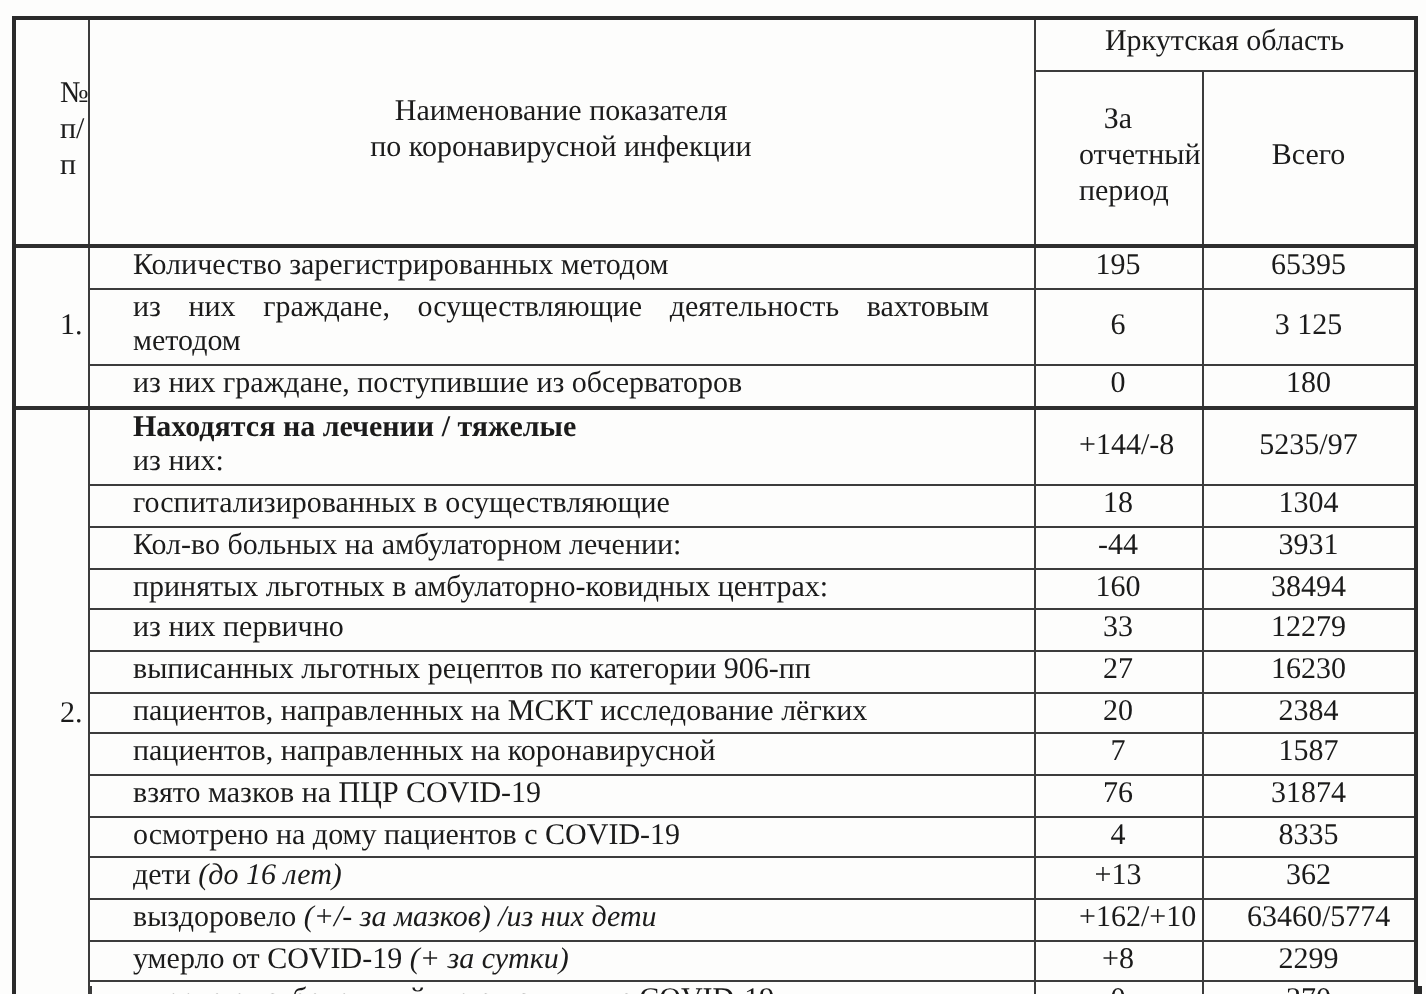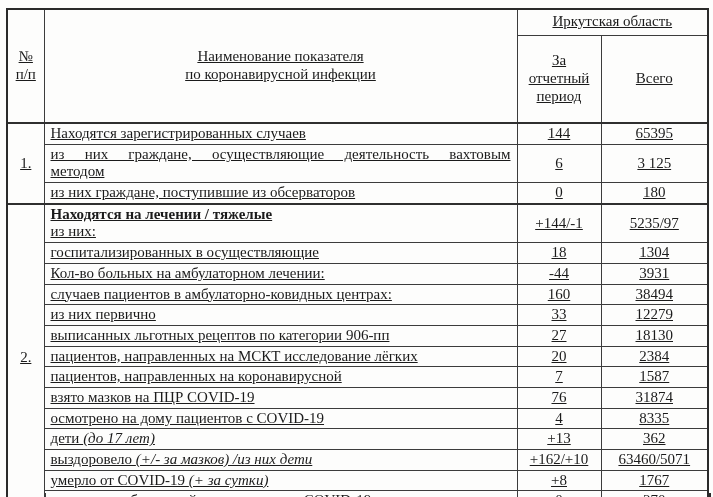--- a/index.html
+++ b/index.html
@@ -14,25 +14,24 @@
   table.rpt{
     position:absolute;left:6px;top:8px;
     width:701px;
     border-collapse:collapse;
     table-layout:fixed;
     font-size:15px;
     line-height:1.18;
   }
   table.rpt td,table.rpt th{
     border:1px solid #3c3c3c;
-    padding:1px 6px;
+    padding:1px 22px;
     font-weight:normal;
     vertical-align:middle;
     overflow:hidden;
-    text-decoration:underline;
   }
   .outer-t{border-top:2px solid #2a2a2a !important;}
   .outer-l{border-left:2px solid #2a2a2a !important;}
   .outer-r{border-right:2px solid #2a2a2a !important;}
   .hdr-bot{border-bottom:2px solid #2a2a2a !important;}
   .grp-top{border-top:2px solid #2f2f2f !important;}
   .c{text-align:center;}
   .b{font-weight:bold;}
   .it{font-style:italic;}
   .pre{white-space:pre-line;}
@@ -72,22 +71,22 @@
     </tr>
     <tr class="hCols">
       <td class="c pre">За
 отчетный
 период</td>
       <td class="c outer-r">Всего</td>
     </tr>
 
     <tr class="r-std">
       <td rowspan="3" class="numcell outer-l hdr-bot-none grp-top">1.</td>
-      <td class="name b grp-top">Находятся зарегистрированных случаев</td>
-      <td class="c b grp-top">144</td>
+      <td class="name b grp-top">Количество зарегистрированных методом</td>
+      <td class="c b grp-top">195</td>
       <td class="c b outer-r grp-top">65395</td>
     </tr>
     <tr class="r-tall">
       <td class="name">
             <span class="jl">из них граждане, осуществляющие деятельность вахтовым</span>
             <span class="blk">методом</span>
           </td>
       <td class="c">6</td>
       <td class="c outer-r">3 125</td>
     </tr>
@@ -96,47 +95,47 @@
       <td class="c">0</td>
       <td class="c outer-r">180</td>
     </tr>
 
     <tr class="r-tall">
       <td rowspan="14" class="numcell outer-l grp-top">2.</td>
       <td class="name grp-top">
             <span class="blk b">Находятся на лечении / тяжелые</span>
             <span class="blk">из них:</span>
           </td>
-      <td class="c b grp-top">+144/-1</td>
+      <td class="c b grp-top">+144/-8</td>
       <td class="c b outer-r grp-top">5235/97</td>
     </tr>
     <tr class="r-std">
       <td class="name">госпитализированных в осуществляющие</td>
       <td class="c">18</td>
       <td class="c outer-r">1304</td>
     </tr>
     <tr class="r-std">
       <td class="name b">Кол-во больных на амбулаторном лечении:</td>
       <td class="c">-44</td>
       <td class="c outer-r">3931</td>
     </tr>
     <tr class="r-std">
-      <td class="name">случаев пациентов в амбулаторно-ковидных центрах:</td>
+      <td class="name">принятых льготных в амбулаторно-ковидных центрах:</td>
       <td class="c">160</td>
       <td class="c outer-r">38494</td>
     </tr>
     <tr class="r-std">
       <td class="name">из них первично</td>
       <td class="c">33</td>
       <td class="c outer-r">12279</td>
     </tr>
     <tr class="r-std">
       <td class="name">выписанных льготных рецептов по категории 906-пп</td>
       <td class="c">27</td>
-      <td class="c outer-r">18130</td>
+      <td class="c outer-r">16230</td>
     </tr>
     <tr class="r-std">
       <td class="name">пациентов, направленных на МСКТ исследование лёгких</td>
       <td class="c">20</td>
       <td class="c outer-r">2384</td>
     </tr>
     <tr class="r-std">
       <td class="name">пациентов, направленных на коронавирусной</td>
       <td class="c">7</td>
       <td class="c outer-r">1587</td>
@@ -145,33 +144,33 @@
       <td class="name">взято мазков на ПЦР COVID-19</td>
       <td class="c">76</td>
       <td class="c outer-r">31874</td>
     </tr>
     <tr class="r-std">
       <td class="name">осмотрено на дому пациентов с COVID-19</td>
       <td class="c">4</td>
       <td class="c outer-r">8335</td>
     </tr>
     <tr class="r-std">
-      <td class="name"><span>дети </span><span class="it">(до 17 лет)</span></td>
+      <td class="name"><span>дети </span><span class="it">(до 16 лет)</span></td>
       <td class="c">+13</td>
       <td class="c outer-r">362</td>
     </tr>
     <tr class="r-std">
       <td class="name"><span>выздоровело </span><span class="it">(+/- за мазков) /из них дети</span></td>
       <td class="c">+162/+10</td>
-      <td class="c outer-r">63460/5071</td>
+      <td class="c outer-r">63460/5774</td>
     </tr>
     <tr class="r-std">
       <td class="name"><span>умерло от COVID-19 </span><span class="it">(+ за сутки)</span></td>
       <td class="c">+8</td>
-      <td class="c outer-r">1767</td>
+      <td class="c outer-r">2299</td>
     </tr>
     <tr class="r-std">
       <td class="name hdr-bot">умерло от заболеваний, не связанных с COVID-19</td>
       <td class="c hdr-bot">0</td>
       <td class="c outer-r hdr-bot">270</td>
     </tr>
   </tbody>
     </table>
 
   <div class="cut-row">

